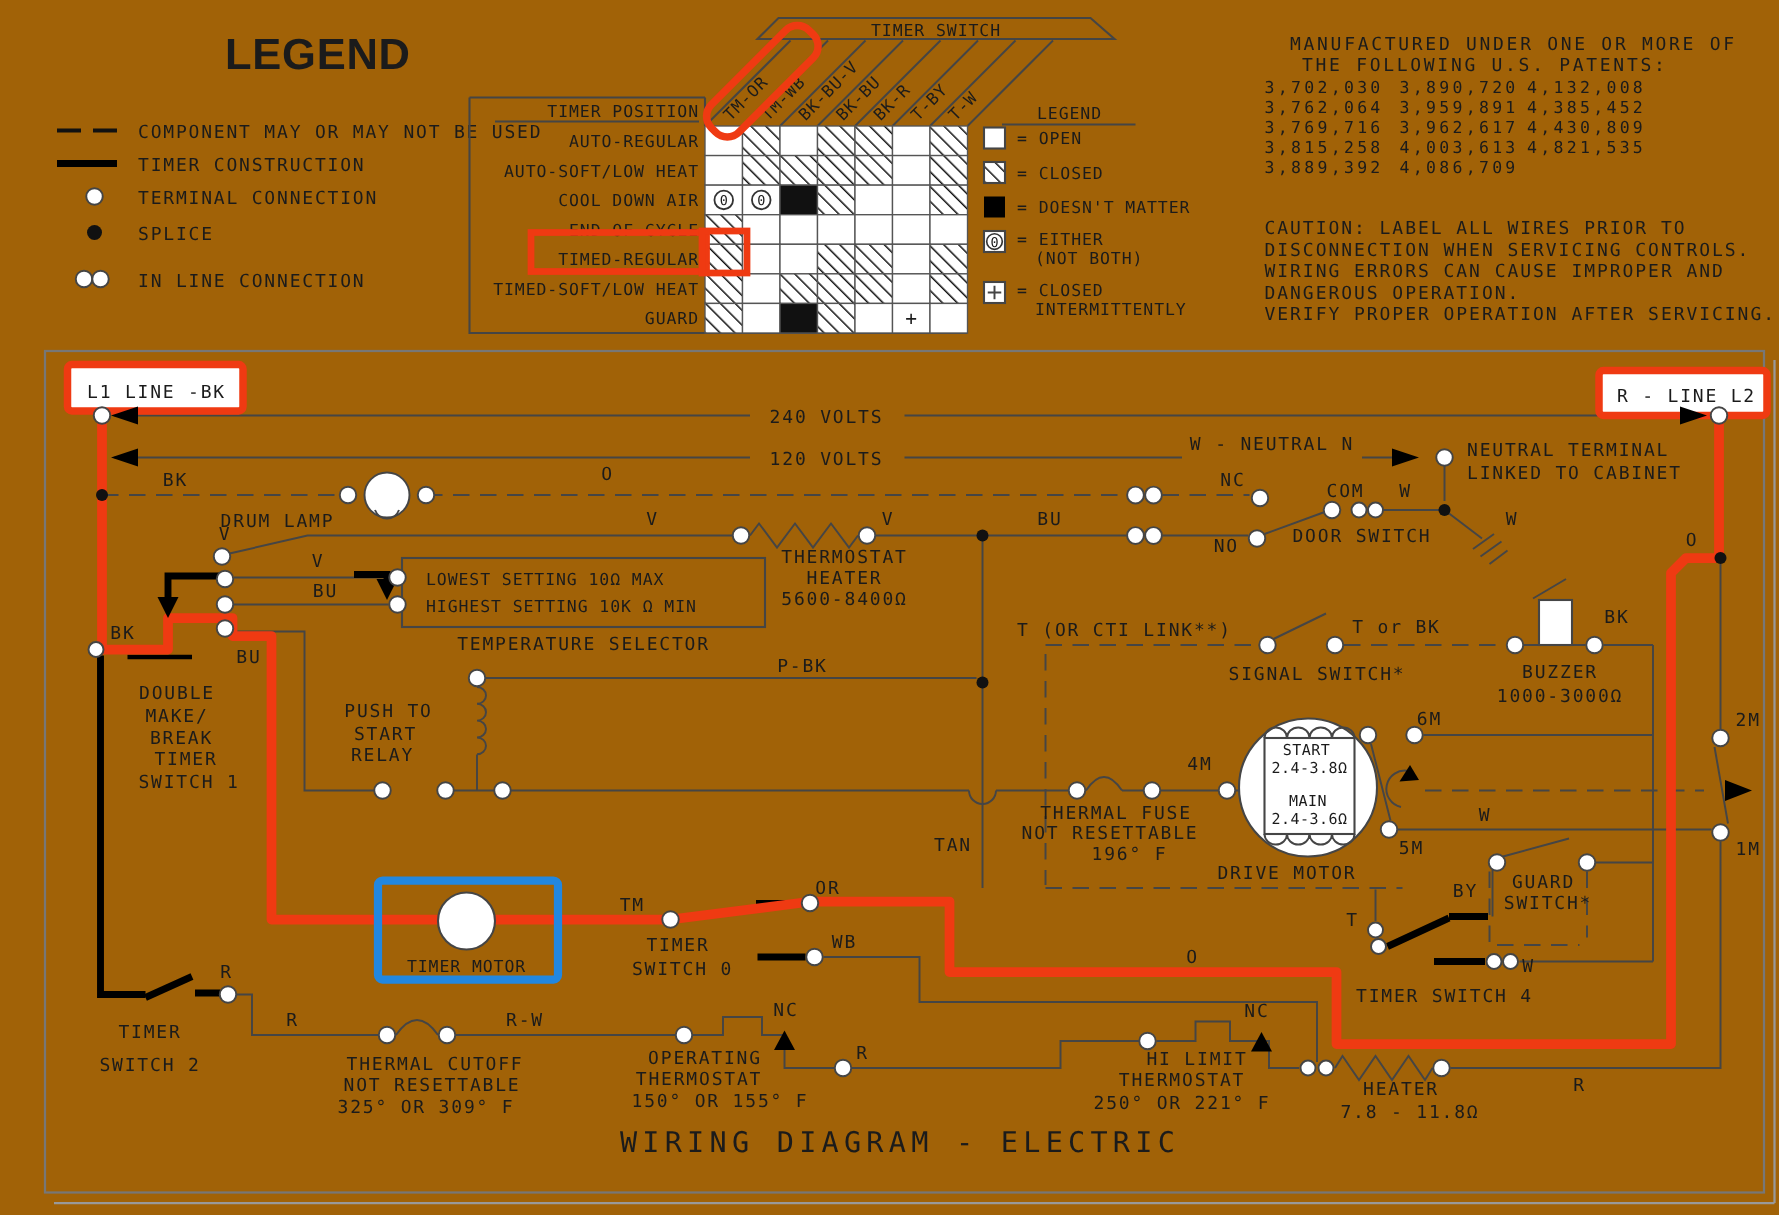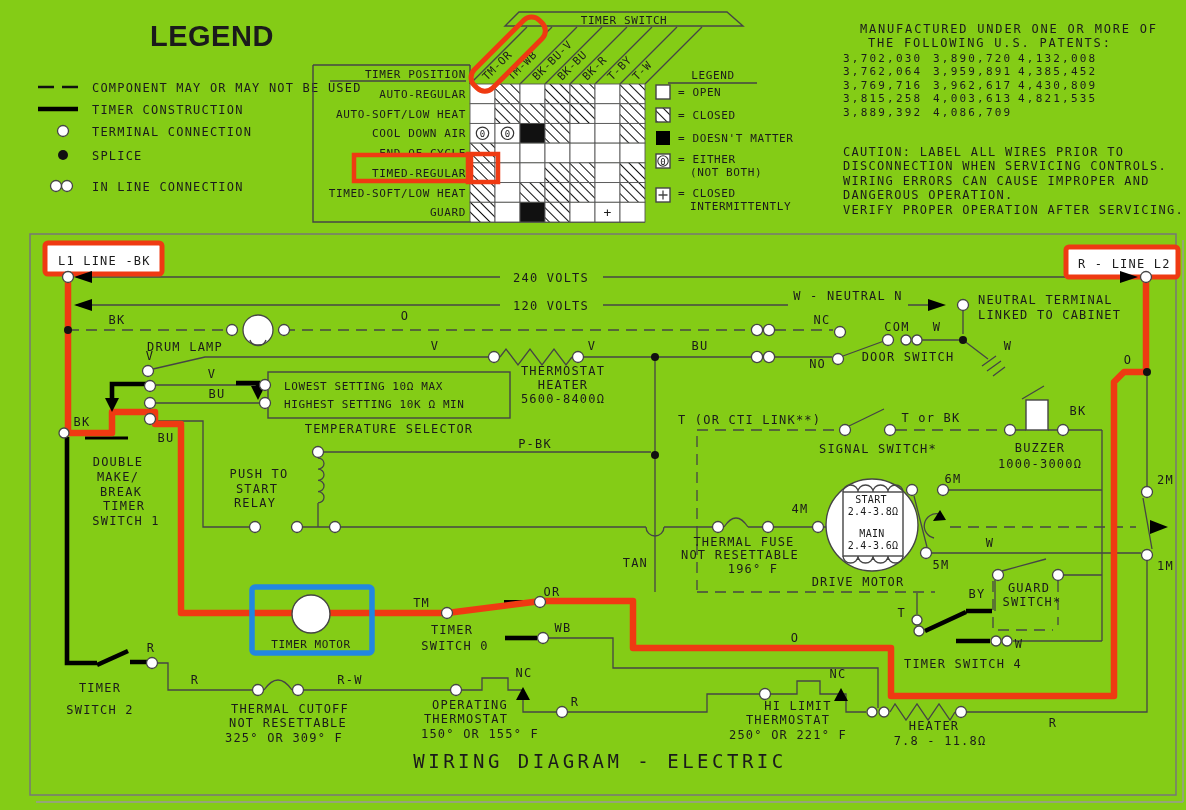--- a/index.html
+++ b/index.html
@@ -1,16 +1,16 @@
 <!DOCTYPE html>
 <html><head>
 <meta charset="utf-8">
 <style>
   html,body{margin:0;padding:0;background:#fff;}
-  #page{position:relative;width:1186px;height:810px;background:#84cc16;overflow:hidden;}
+  #page{position:relative;width:1186px;height:810px;background:#a16207;overflow:hidden;}
   svg text{font-family:"DejaVu Sans Mono","Liberation Mono",monospace;fill:#1b1b1b;}
   .t12{font-size:12px;letter-spacing:1.2px;}
   .t11{font-size:11px;letter-spacing:.6px;}
   .t10{font-size:10px;letter-spacing:.3px;}
   .t9{font-size:9px;}
   .pt{font-size:11px;letter-spacing:2.2px;}
   .pt12{font-size:12px;letter-spacing:1.8px;}
   .ct{font-size:12px;letter-spacing:1.3px;}
   .mid{text-anchor:middle;}
   .end{text-anchor:end;}

